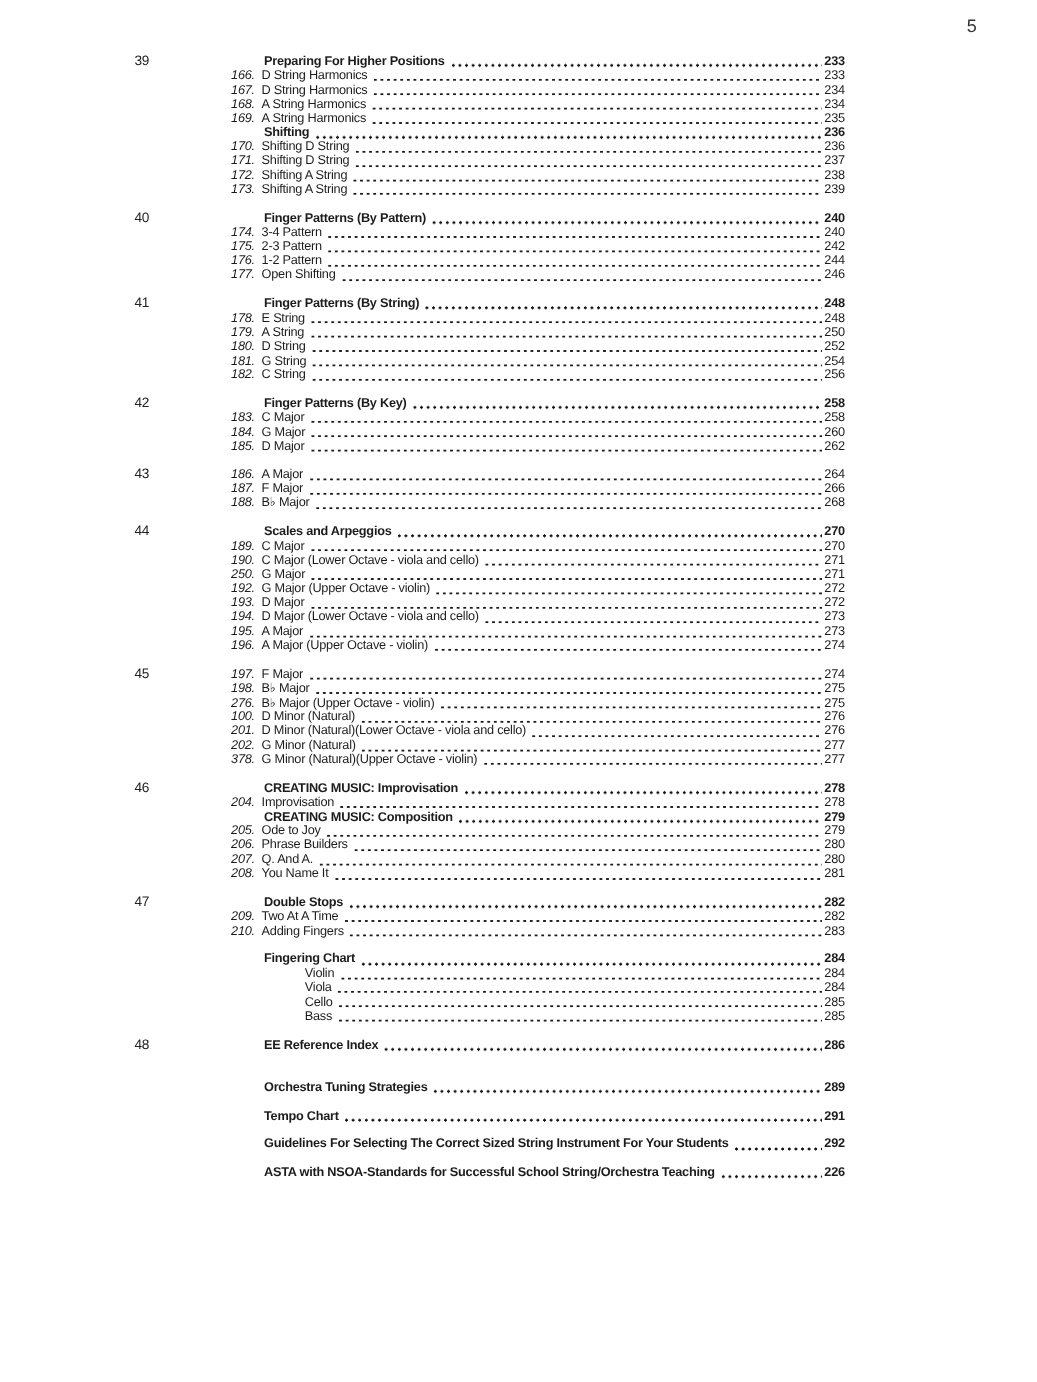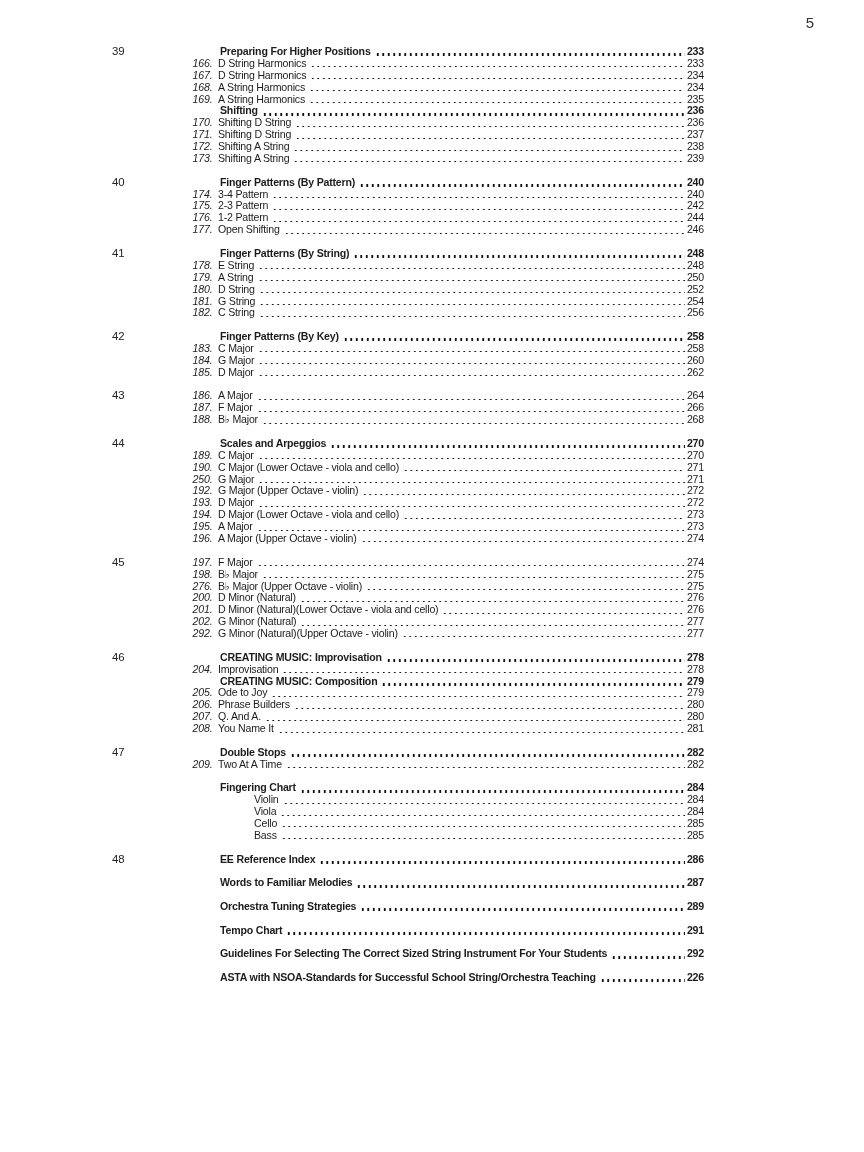--- a/index.html
+++ b/index.html
@@ -342,39 +342,39 @@
             <span class="leader"></span>
             <span class="pg">275</span>
           </div>
           <div class="row item">
             <span class="num">276.</span>
             <span class="title">B♭ Major (Upper Octave - violin)</span>
             <span class="leader"></span>
             <span class="pg">275</span>
           </div>
           <div class="row item">
-            <span class="num">200.</span>
+            <span class="num">100.</span>
             <span class="title">D Minor (Natural)</span>
             <span class="leader"></span>
             <span class="pg">276</span>
           </div>
           <div class="row item">
             <span class="num">201.</span>
             <span class="title">D Minor (Natural)(Lower Octave - viola and cello)</span>
             <span class="leader"></span>
             <span class="pg">276</span>
           </div>
           <div class="row item">
             <span class="num">202.</span>
             <span class="title">G Minor (Natural)</span>
             <span class="leader"></span>
             <span class="pg">277</span>
           </div>
           <div class="row item">
-            <span class="num">292.</span>
+            <span class="num">378.</span>
             <span class="title">G Minor (Natural)(Upper Octave - violin)</span>
             <span class="leader"></span>
             <span class="pg">277</span>
           </div>
         </div>
       </div>
       <div class="section">
         <div class="group">46</div>
         <div class="entries">
           <div class="row heading">
@@ -426,20 +426,26 @@
             <span class="title">Double Stops</span>
             <span class="leader"></span>
             <span class="pg">282</span>
           </div>
           <div class="row item">
             <span class="num">209.</span>
             <span class="title">Two At A Time</span>
             <span class="leader"></span>
             <span class="pg">282</span>
           </div>
+          <div class="row item">
+            <span class="num">210.</span>
+            <span class="title">Adding Fingers</span>
+            <span class="leader"></span>
+            <span class="pg">283</span>
+          </div>
         </div>
       </div>
       <div class="section">
         <div class="group"></div>
         <div class="entries">
           <div class="row heading">
             <span class="title">Fingering Chart</span>
             <span class="leader"></span>
             <span class="pg">284</span>
           </div>
@@ -470,27 +476,20 @@
         <div class="entries">
           <div class="row heading">
             <span class="title">EE Reference Index</span>
             <span class="leader"></span>
             <span class="pg">286</span>
           </div>
         </div>
       </div>
       <div class="section">
         <div class="group"></div>
-        <div class="entries">
-          <div class="row heading">
-            <span class="title">Words to Familiar Melodies</span>
-            <span class="leader"></span>
-            <span class="pg">287</span>
-          </div>
-        </div>
       </div>
       <div class="section">
         <div class="group"></div>
         <div class="entries">
           <div class="row heading">
             <span class="title">Orchestra Tuning Strategies</span>
             <span class="leader"></span>
             <span class="pg">289</span>
           </div>
         </div>

